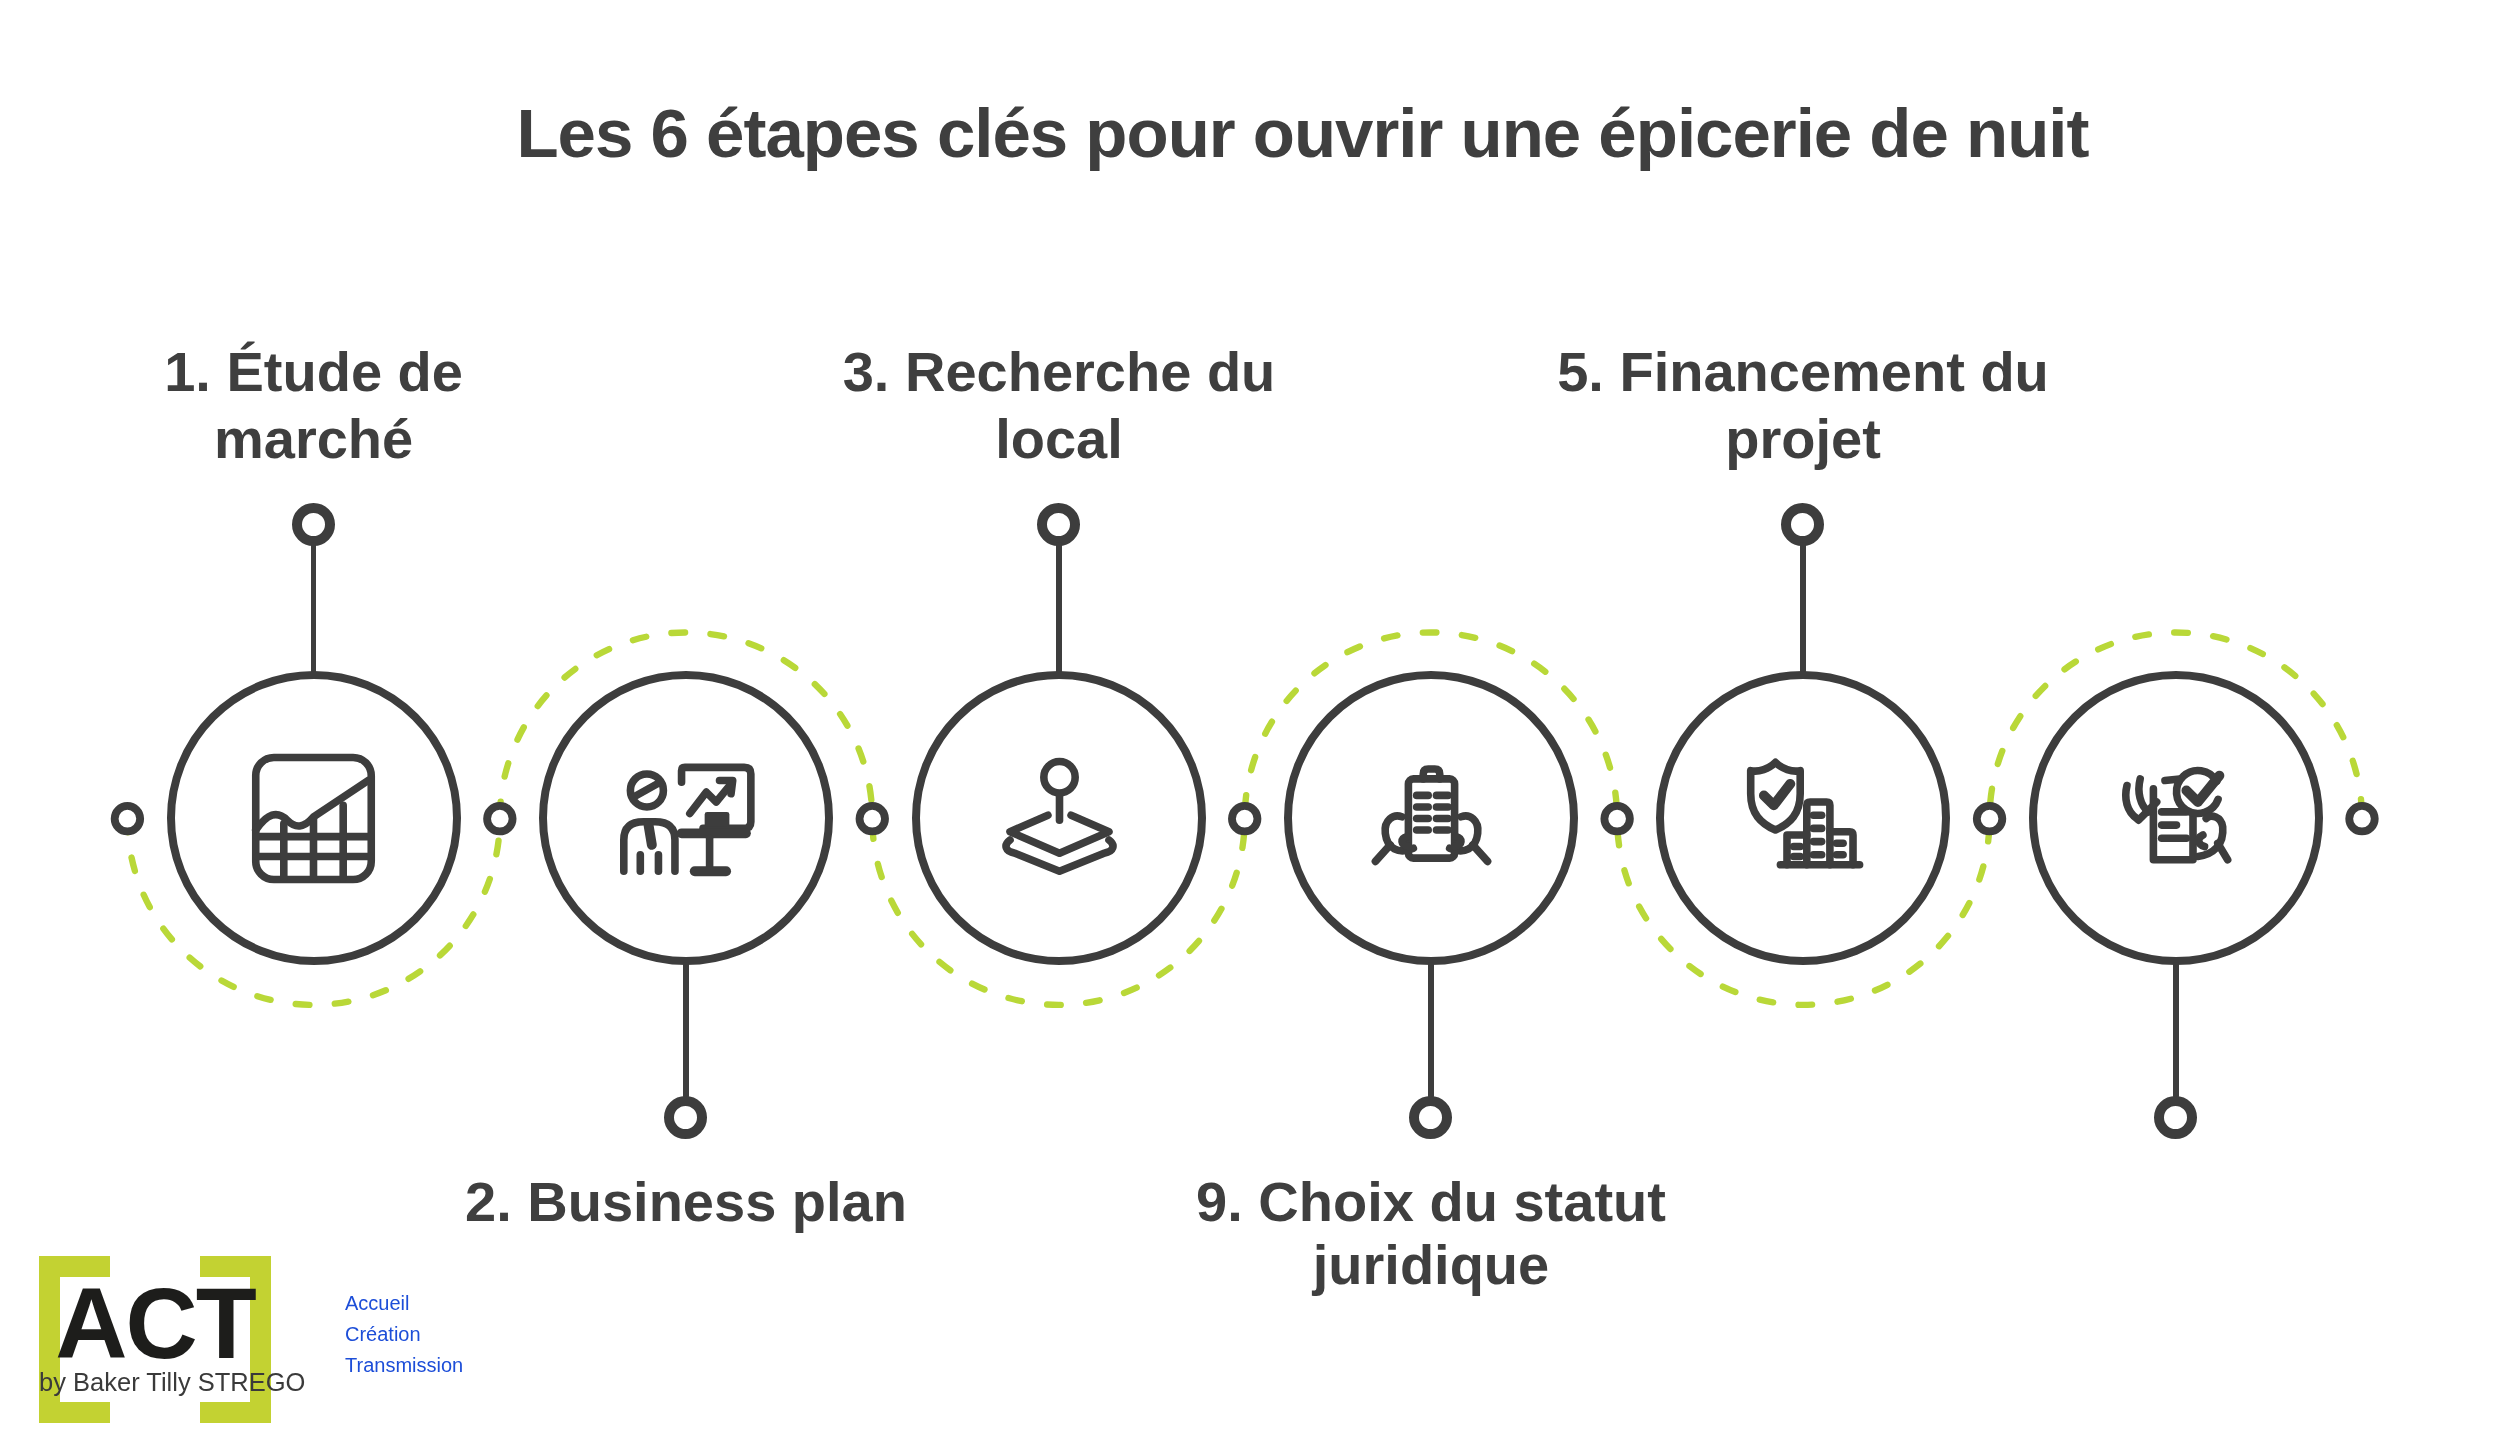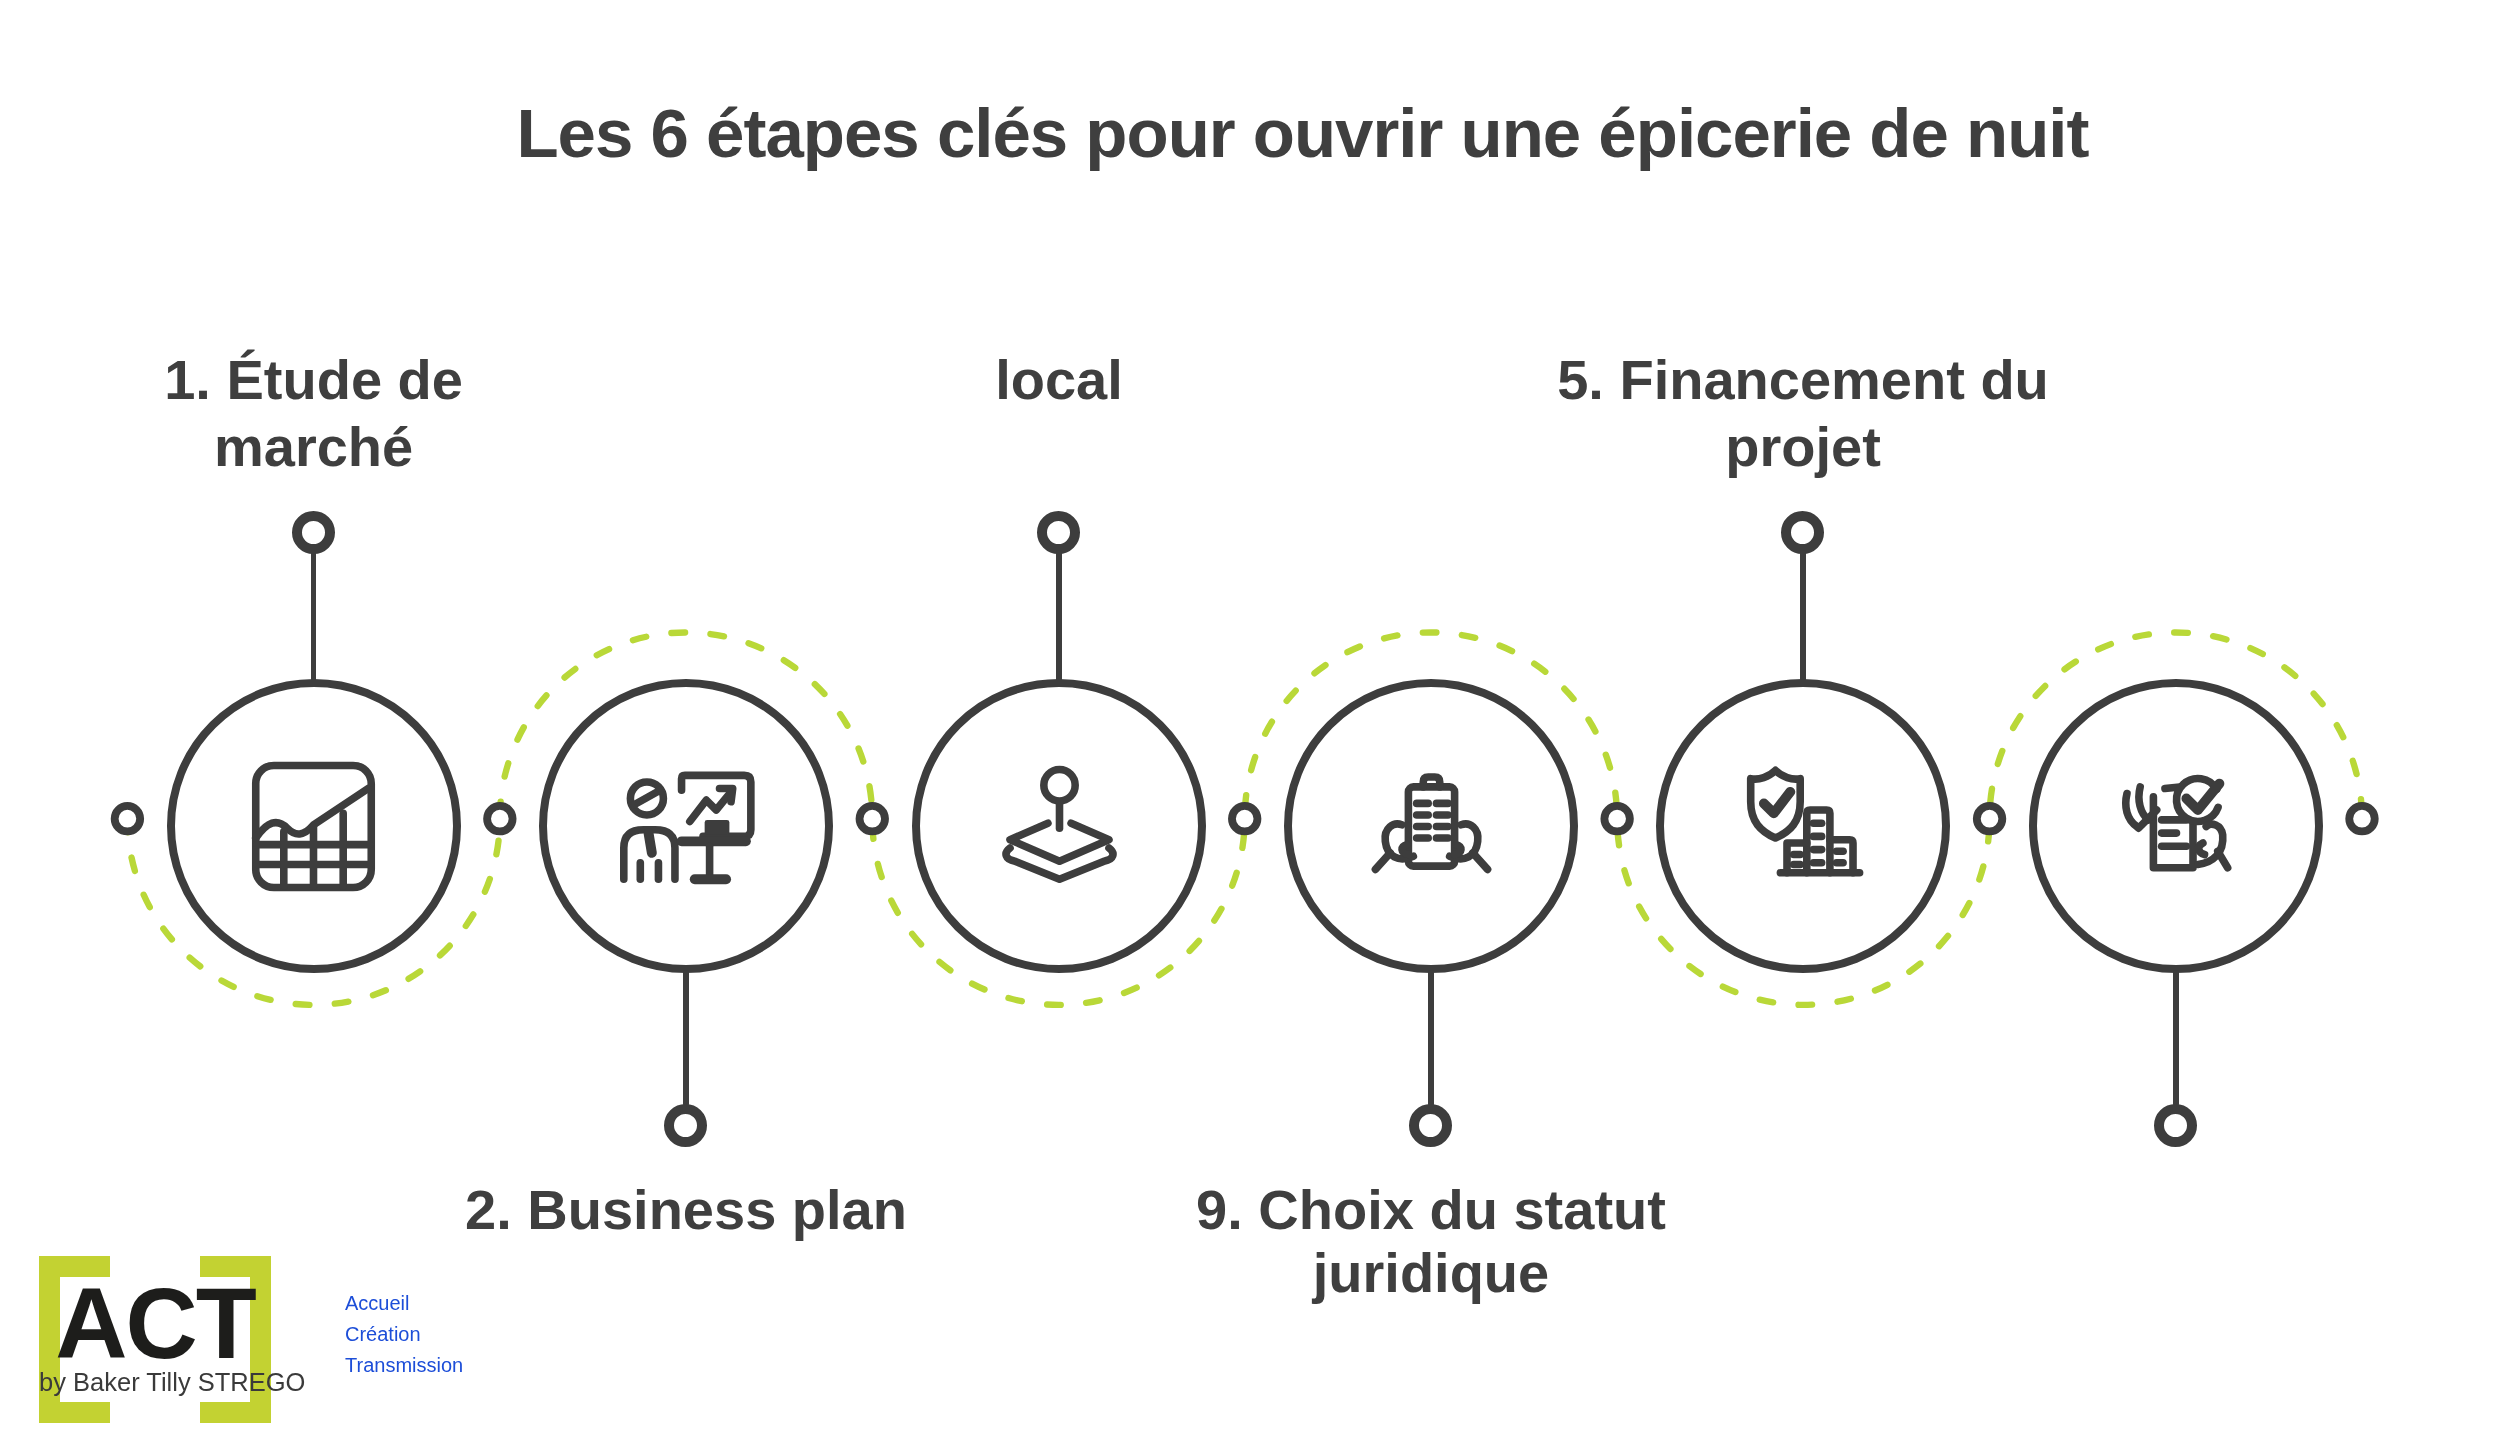--- a/index.html
+++ b/index.html
@@ -5,21 +5,21 @@
   html,body{margin:0;padding:0;background:#fff;}
   .canvas{
     position:relative;width:2509px;height:1456px;background:#ffffff;overflow:hidden;
     font-family:"Liberation Sans",sans-serif;
   }
   .title{
     position:absolute;top:94px;left:0;width:100%;text-align:center;
     font-size:69px;font-weight:700;color:#3f3f3f;letter-spacing:-1px;white-space:nowrap;margin-left:48px;
   }
   .serpentine{position:absolute;left:0;top:0;}
-  .step{position:absolute;top:0;width:588px;height:1272px;margin-top:8px;}
+  .step{position:absolute;top:0;width:588px;height:1272px;}
   .label{
     position:absolute;left:0;width:100%;text-align:center;font-weight:700;color:#3f3f3f;
     font-size:56px;line-height:67px;white-space:nowrap;
   }
   .label.above{top:338px;}
   .label.below{top:1170px;line-height:63px;}
   .ring{
     position:absolute;left:272px;width:43px;height:43px;border:10.8px solid #3d3d3d;
     border-radius:50%;box-sizing:border-box;background:#fff;
   }
@@ -115,20 +115,21 @@
     <div class="stem below"></div>
     <div class="ring below"></div>
     <div class="label below">
       <div>2. Business plan</div>
       <div></div>
     </div>
   </div>
 
   <div class="step" style="left:765px">
     <div class="label above">
+      <div>3. Recherche du</div>
       <div>local</div>
     </div>
     <div class="ring above"></div>
     <div class="stem above"></div>
     <div class="big-circle">
       <svg class="icon" viewBox="0 0 100 100">
         <circle class="s" cx="50" cy="25" r="9.5"></circle>
         <path class="s" d="M50 35 L50 51"></path>
         <path class="s" d="M43 48 L20 58 L50 71 L80 58 L57 48"></path>
         <path class="s" d="M20 63 C16 66 17 70 23 71 L50 82 L77 71 C83 70 84 66 80 63"></path>

